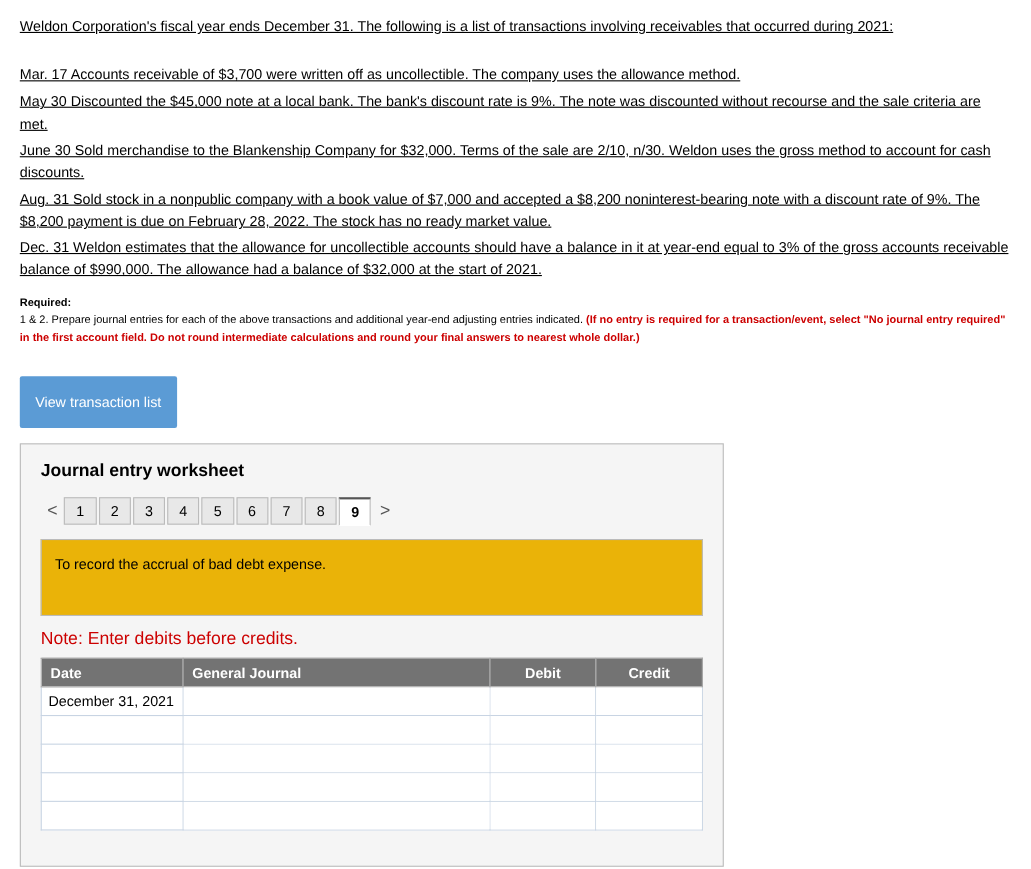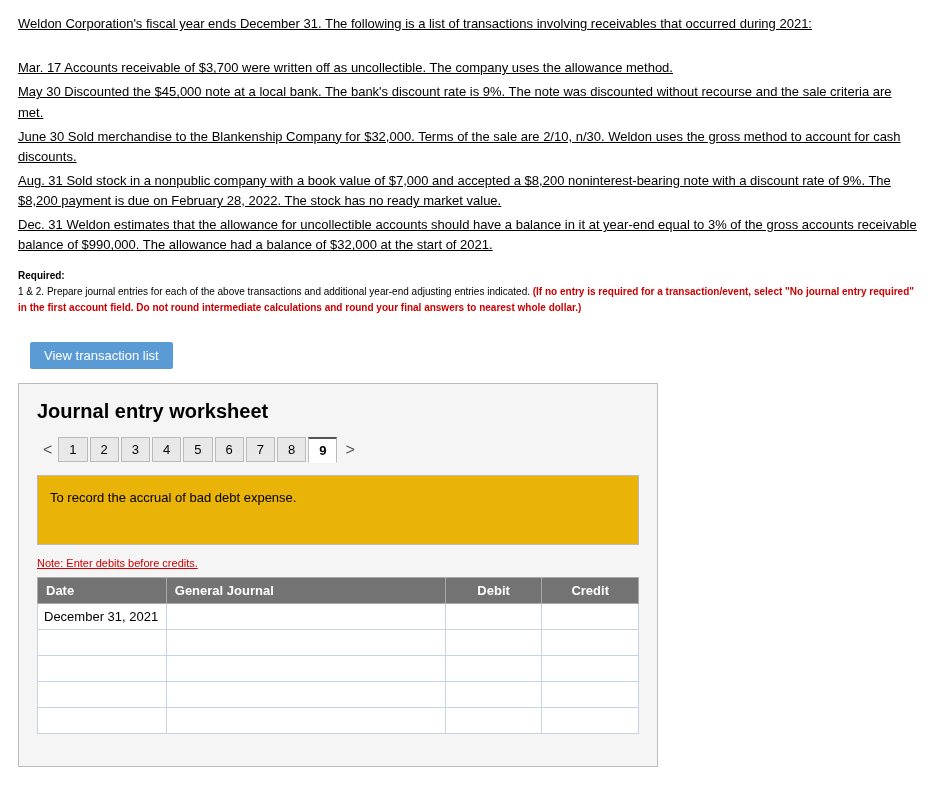--- a/index.html
+++ b/index.html
@@ -30,35 +30,34 @@
       font-weight: bold;
     }
     .required-section .red-bold {
       color: #cc0000;
       font-weight: bold;
     }
     .view-transaction-btn {
       background-color: #5b9bd5;
       color: #fff;
       border: none;
-      padding: 6px 14px;
+      padding: 16px 14px;
       font-size: 13px;
       cursor: pointer;
       margin-bottom: 14px;
       border-radius: 2px;
-      margin-left: 12px;
     }
     .worksheet-container {
       border: 1px solid #bbb;
       background: #f5f5f5;
       padding: 16px 18px 18px 18px;
       max-width: 640px;
     }
     .worksheet-title {
-      font-size: 20px;
+      font-size: 16px;
       font-weight: bold;
       margin-bottom: 14px;
       color: #000;
     }
     .tab-nav {
       display: flex;
       align-items: center;
       margin-bottom: 12px;
       gap: 0;
     }
@@ -89,24 +88,23 @@
     .instruction-box {
       background: #eab308;
       border: 1px solid #bbb;
       padding: 14px 12px;
       margin-bottom: 12px;
       min-height: 70px;
       font-size: 13px;
       color: #000;
     }
     .note-text {
-      font-size: 11px;
+      font-size: 16px;
       color: #cc0000;
       margin-bottom: 8px;
-      text-decoration: underline;
     }
     .journal-table {
       width: 100%;
       border-collapse: collapse;
       background: #fff;
       margin-bottom: 14px;
     }
     .journal-table th {
       background: #737373;
       color: #fff;

